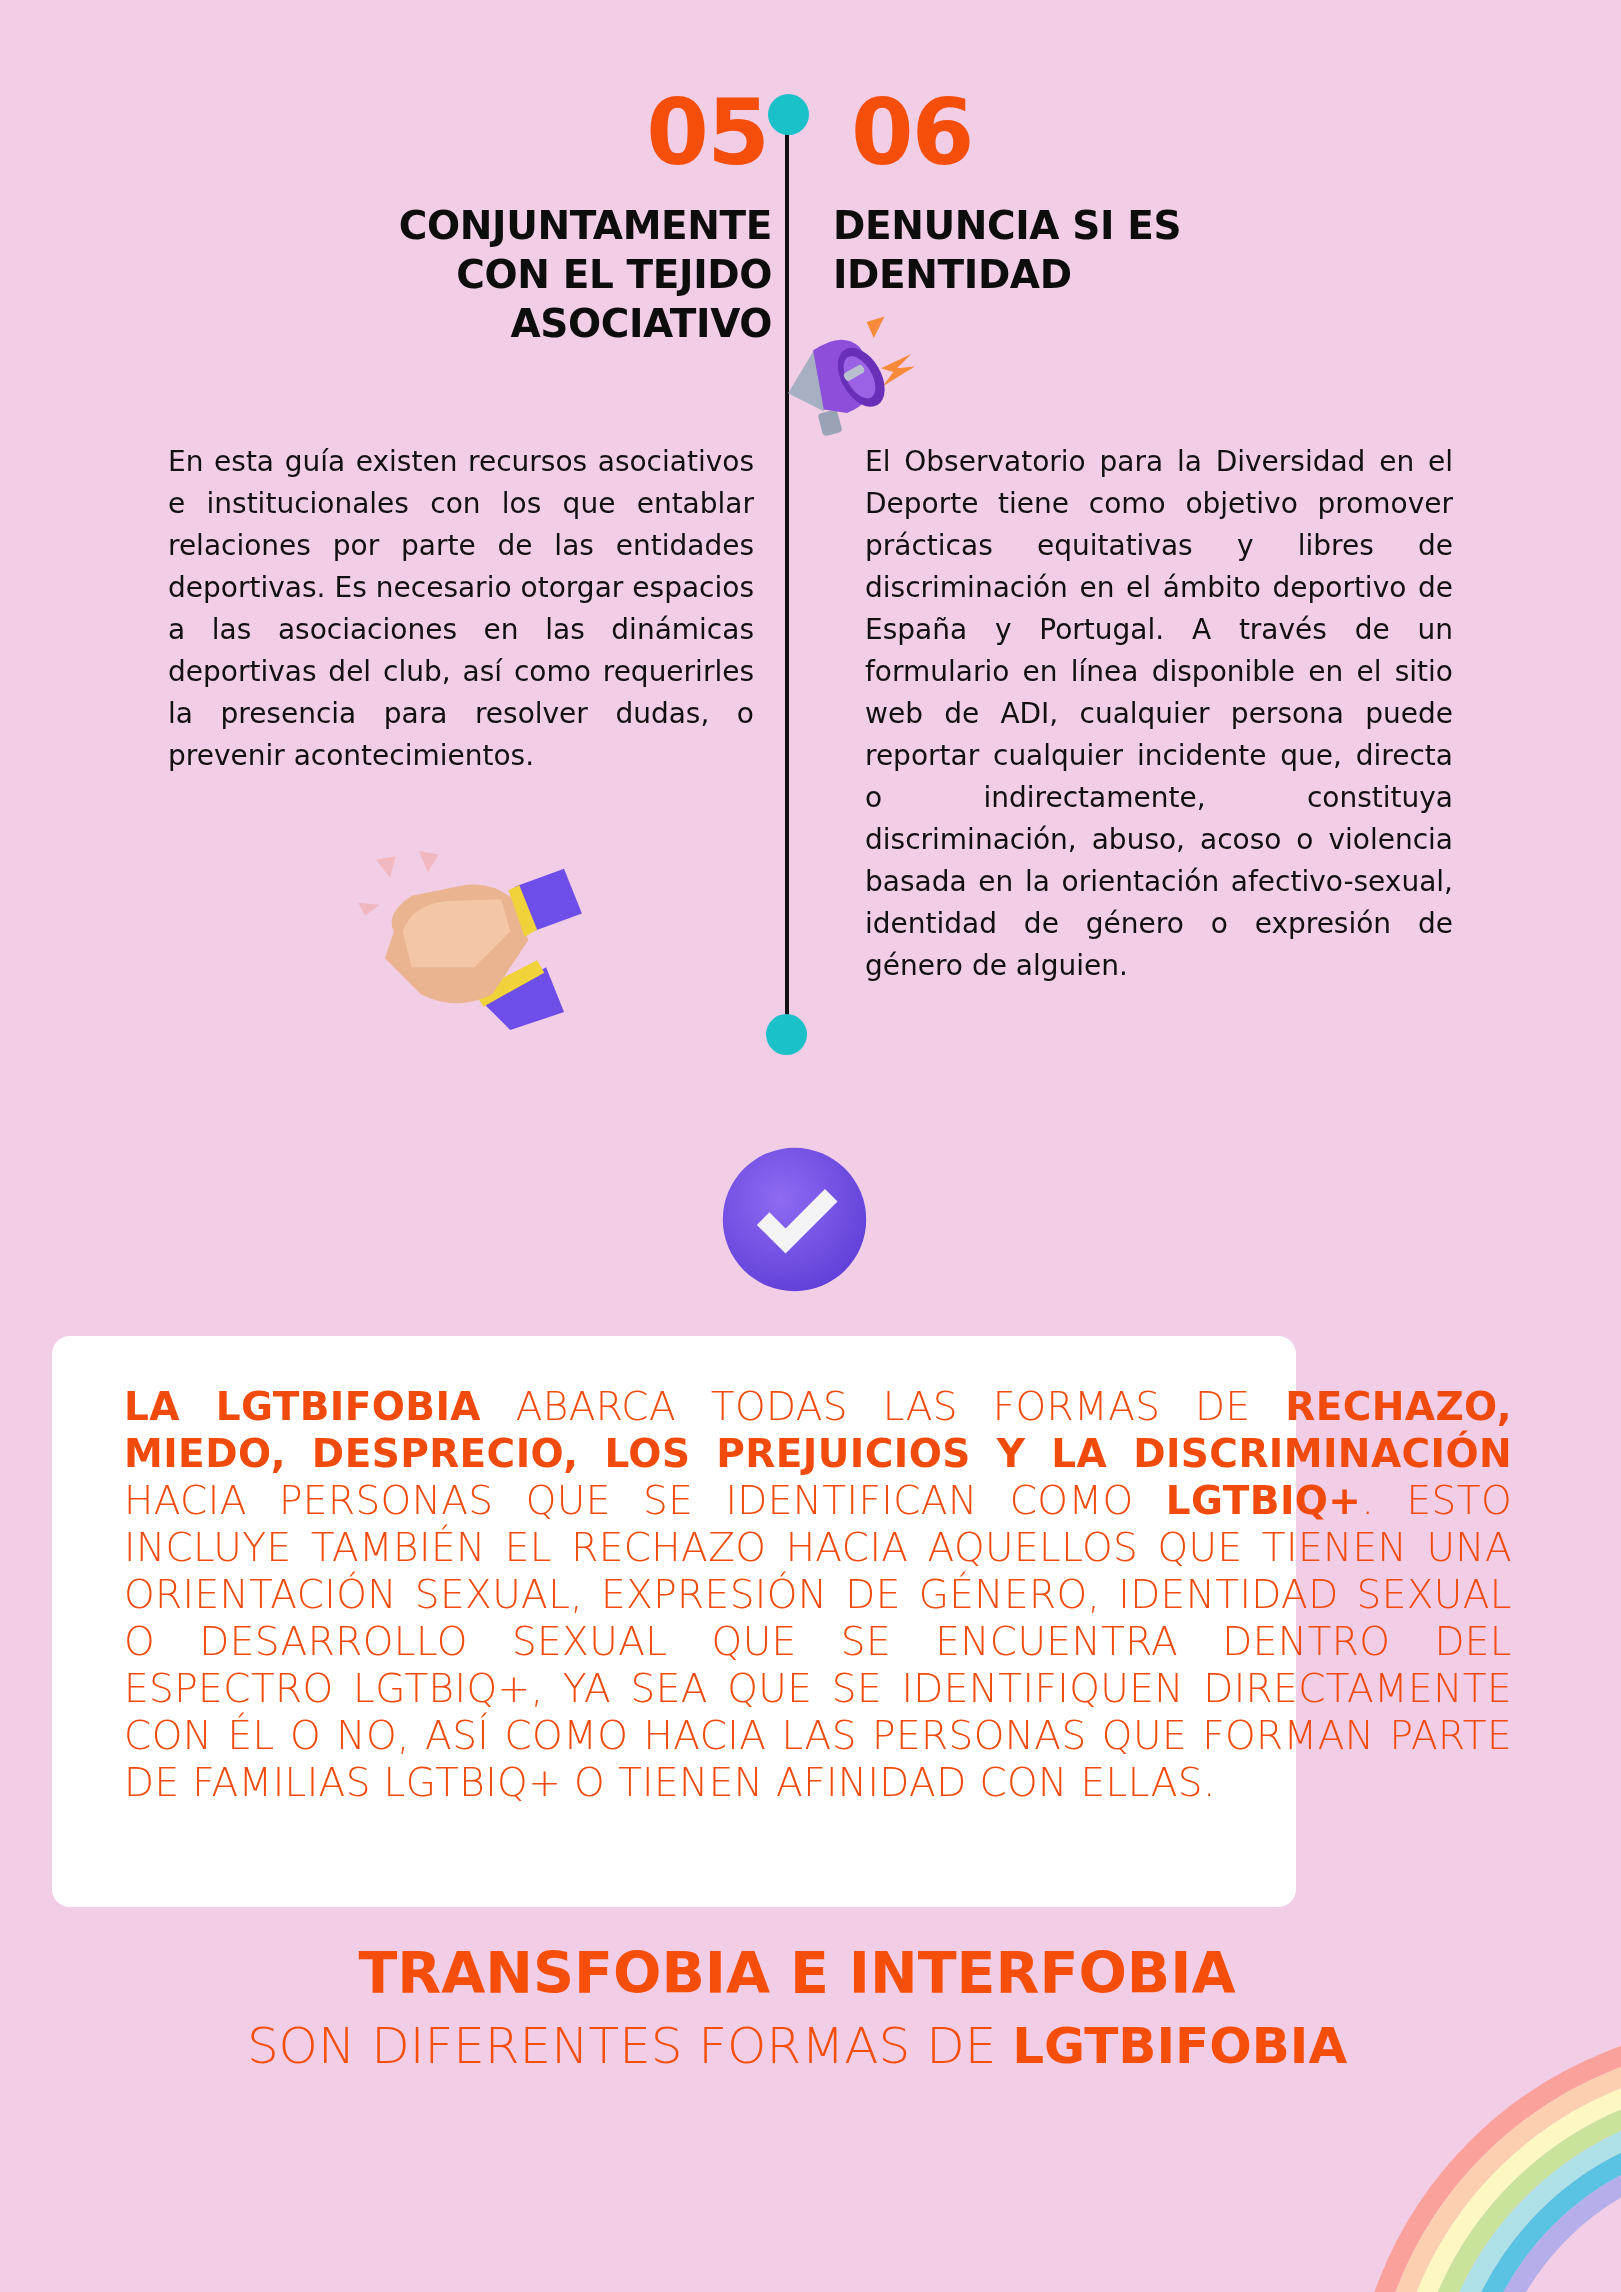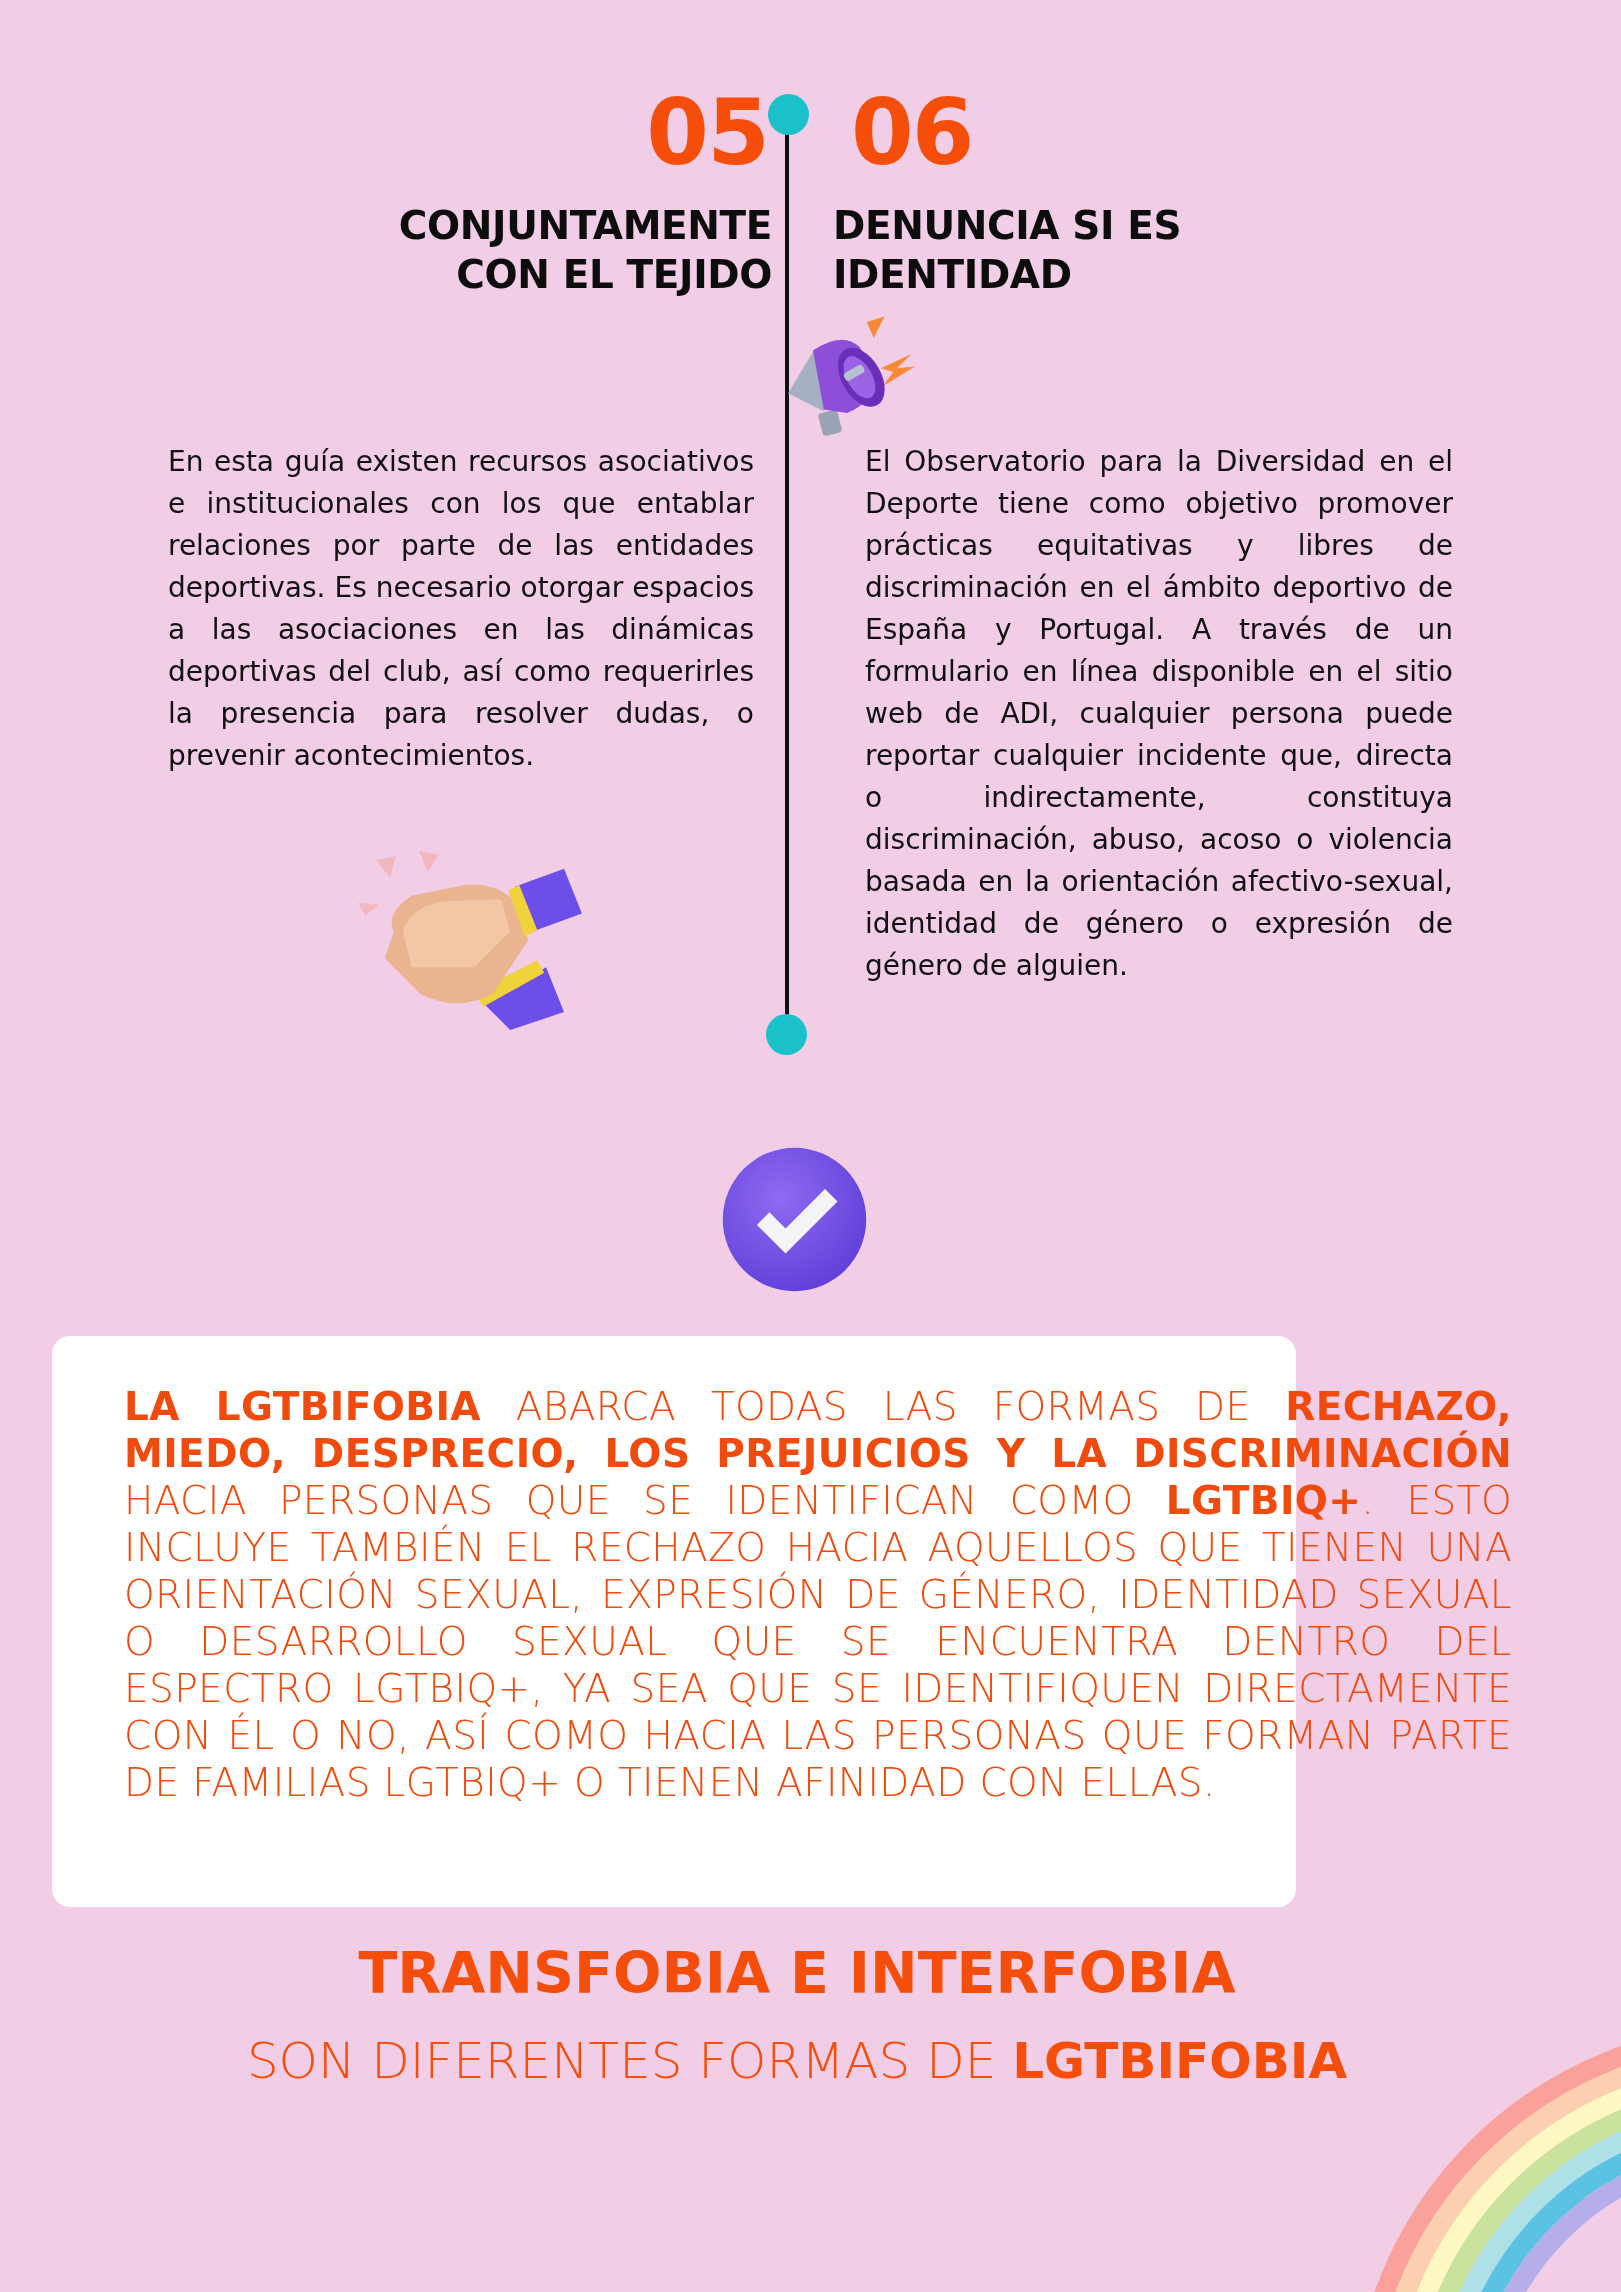--- a/index.html
+++ b/index.html
@@ -50,36 +50,37 @@
     position:absolute; left:72px; top:47px; width:1388px;
     font-size:39px; line-height:47px; color:#f04a0c; text-align:justify;
     text-transform:uppercase; letter-spacing:0.4px;
     font-family:"DejaVu Sans", sans-serif; font-weight:300;
   }
   .def-text b { font-weight:800; }
 
   
   .bottom-block { left:0; top:1939px; width:1594px; text-align:center; color:#f54e0a; }
   .bottom-h { font-size:57px; font-weight:800; line-height:68px; font-family:"DejaVu Sans", sans-serif; }
-  .bottom-sub { font-size:50px; line-height:72px; margin-top:18px; font-family:"DejaVu Sans", sans-serif; font-weight:300; }
+  .bottom-sub { font-size:50px; line-height:72px; margin-top:3px; font-family:"DejaVu Sans", sans-serif; font-weight:300; }
   .bottom-sub b { font-weight:800; }
 
   .rainbow { left:1334px; top:2006px; width:287px; height:287px; }
 </style>
 </head>
 <body>
 
 <div class="abs tl-line"></div>
 <div class="abs tl-dot top"></div>
 <div class="abs tl-dot bottom"></div>
 
 <div class="abs step-num left">05</div>
 <div class="abs step-title left">
   <div>CONJUNTAMENTE</div>
   <div>CON EL TEJIDO</div>
+  <div>ASOCIATIVO</div>
 </div>
 <div class="abs body-text left">En esta guía existen recursos asociativos e institucionales con los que entablar relaciones por parte de las entidades deportivas. Es necesario otorgar espacios a las asociaciones en las dinámicas deportivas del club, así como requerirles la presencia para resolver dudas, o prevenir acontecimientos.</div>
 
 <div class="abs step-num right">06</div>
 <div class="abs step-title right">
   <div>DENUNCIA SI ES</div>
   <div>IDENTIDAD</div>
 </div>
 <div class="abs body-text right">El Observatorio para la Diversidad en el Deporte tiene como objetivo promover prácticas equitativas y libres de discriminación en el ámbito deportivo de España y Portugal. A través de un formulario en línea disponible en el sitio web de ADI, cualquier persona puede reportar cualquier incidente que, directa o indirectamente, constituya discriminación, abuso, acoso o violencia basada en la orientación afectivo-sexual, identidad de género o expresión de género de alguien.</div>
 

